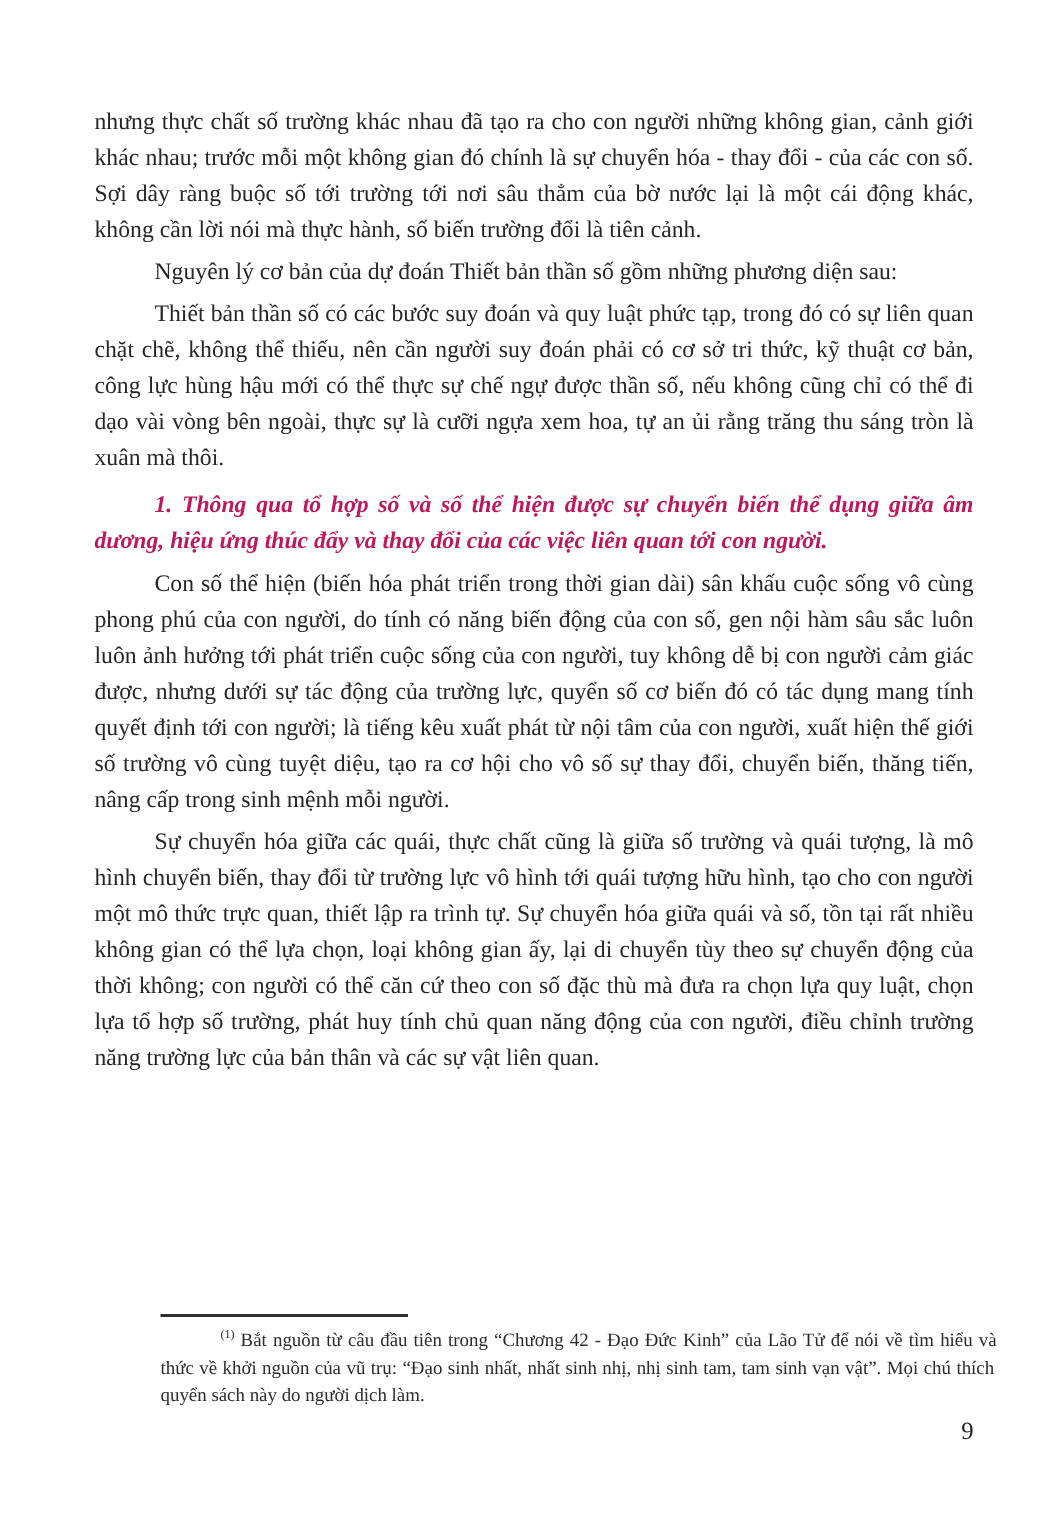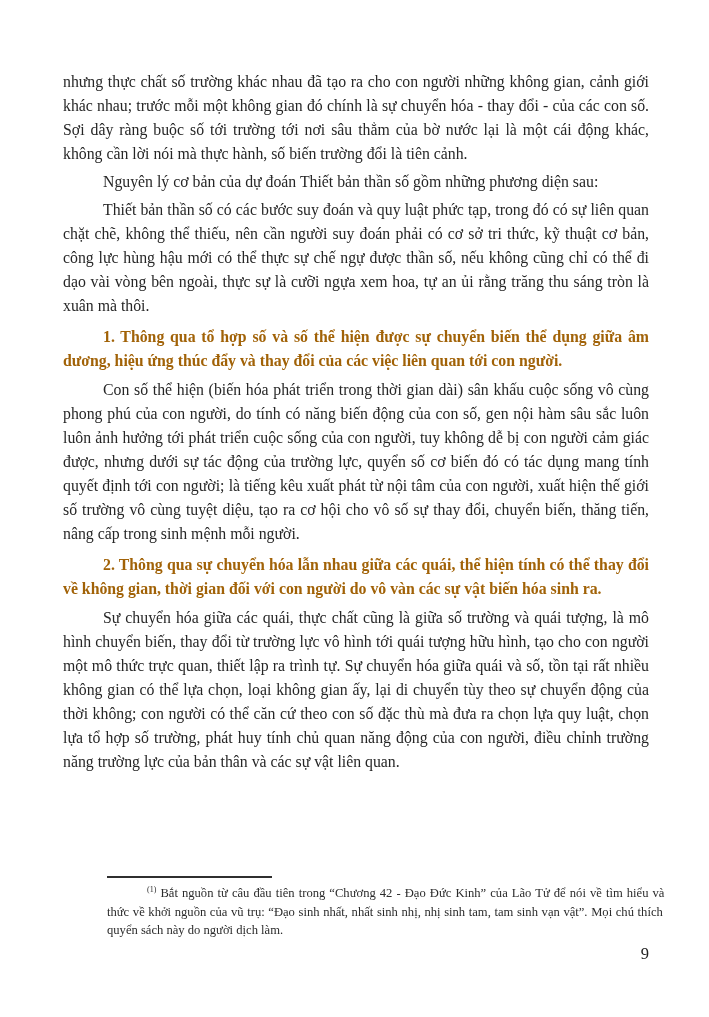--- a/index.html
+++ b/index.html
@@ -27,22 +27,23 @@
     font-size: 15.8px;
     line-height: 24px;
     text-align: justify;
     text-indent: 40px;
   }
   .text-block p.no-indent {
     text-indent: 0;
   }
   .text-block p.heading {
     font-weight: 700;
-    color: #a16207;
+    color: #be185d;
     margin: 7px 0 5px 0;
+    font-style: italic;
   }
   .text-block p.continues {
     text-align-last: justify;
   }
   sup.ref {
     font-size: 9.5px;
     line-height: 0;
     vertical-align: super;
     letter-spacing: 0;
   }
@@ -90,21 +91,20 @@
     <p class="no-indent">nhưng thực chất số trường khác nhau đã tạo ra cho con người những không gian, cảnh giới khác nhau; trước mỗi một không gian đó chính là sự chuyển hóa - thay đổi - của các con số. Sợi dây ràng buộc số tới trường tới nơi sâu thẳm của bờ nước lại là một cái động khác, không cần lời nói mà thực hành, số biến trường đổi là tiên cảnh.</p>
 
     <p>Nguyên lý cơ bản của dự đoán Thiết bản thần số gồm những phương diện sau:</p>
 
     <p>Thiết bản thần số có các bước suy đoán và quy luật phức tạp, trong đó có sự liên quan chặt chẽ, không thể thiếu, nên cần người suy đoán phải có cơ sở tri thức, kỹ thuật cơ bản, công lực hùng hậu mới có thể thực sự chế ngự được thần số, nếu không cũng chỉ có thể đi dạo vài vòng bên ngoài, thực sự là cưỡi ngựa xem hoa, tự an ủi rằng trăng thu sáng tròn là xuân mà thôi.</p>
 
     <p class="heading">1. Thông qua tổ hợp số và số thể hiện được sự chuyển biến thể dụng giữa âm dương, hiệu ứng thúc đẩy và thay đổi của các việc liên quan tới con người.</p>
 
     <p>Con số thể hiện (biến hóa phát triển trong thời gian dài) sân khấu cuộc sống vô cùng phong phú của con người, do tính có năng biến động của con số, gen nội hàm sâu sắc luôn luôn ảnh hưởng tới phát triển cuộc sống của con người, tuy không dễ bị con người cảm giác được, nhưng dưới sự tác động của trường lực, quyển số cơ biến đó có tác dụng mang tính quyết định tới con người; là tiếng kêu xuất phát từ nội tâm của con người, xuất hiện thế giới số trường vô cùng tuyệt diệu, tạo ra cơ hội cho vô số sự thay đổi, chuyển biến, thăng tiến, nâng cấp trong sinh mệnh mỗi người.</p>
 
-    <p class="heading">2. Thông qua sự chuyển hóa lẫn nhau giữa các quái, thể hiện tính có thể thay đổi về không gian, thời gian đối với con người do vô vàn các sự vật biến hóa sinh ra.</p>
 
     <p>Sự chuyển hóa giữa các quái, thực chất cũng là giữa số trường và quái tượng, là mô hình chuyển biến, thay đổi từ trường lực vô hình tới quái tượng hữu hình, tạo cho con người một mô thức trực quan, thiết lập ra trình tự. Sự chuyển hóa giữa quái và số, tồn tại rất nhiều không gian có thể lựa chọn, loại không gian ấy, lại di chuyển tùy theo sự chuyển động của thời không; con người có thể căn cứ theo con số đặc thù mà đưa ra chọn lựa quy luật, chọn lựa tổ hợp số trường, phát huy tính chủ quan năng động của con người, điều chỉnh trường năng trường lực của bản thân và các sự vật liên quan.</p>
 
 
 
   </div>
 
   <div class="footnote-area">
     <div class="footnote-rule"></div>
     <p><sup class="ref">(1)</sup><span> Bắt nguồn từ câu đầu tiên trong “Chương 42 - Đạo Đức Kinh” của Lão Tử để nói về tìm hiểu và nhận thức về khởi nguồn của vũ trụ: “Đạo sinh nhất, nhất sinh nhị, nhị sinh tam, tam sinh vạn vật”. Mọi chú thích trong quyển sách này do người dịch làm.</span></p>

